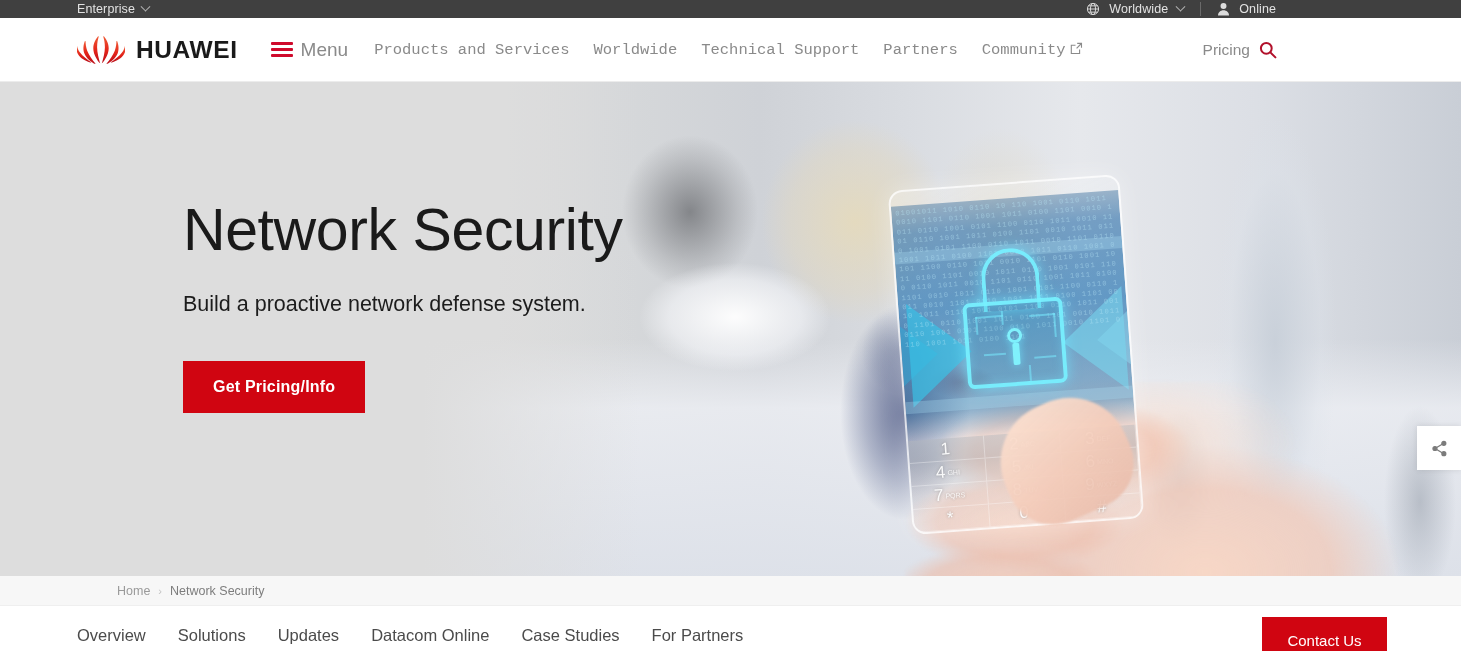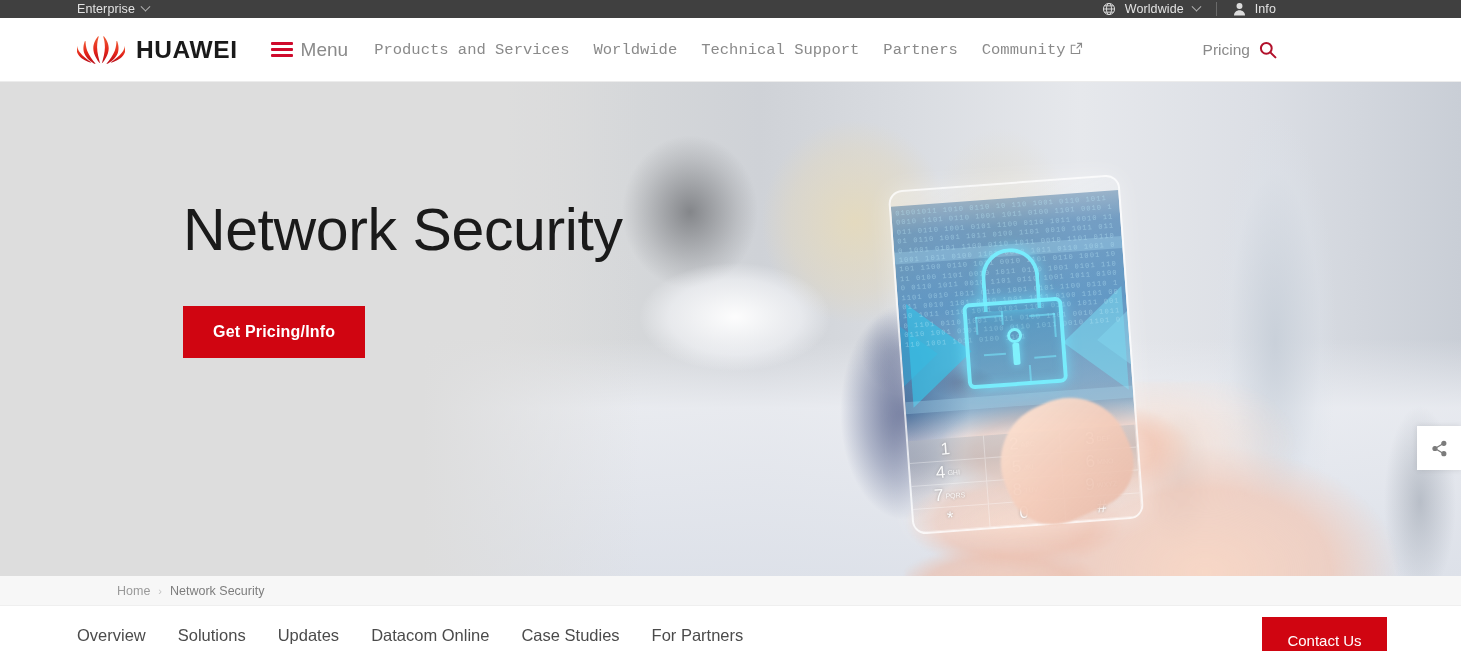--- a/index.html
+++ b/index.html
@@ -353,21 +353,21 @@
     </span>
     <span class="tb-link">Worldwide</span>
     <span class="caret"></span>
     <span class="tb-sep"></span>
     <span class="user-icon">
       <svg viewBox="0 0 14 15" width="13" height="14" fill="#dcdcdc">
         <circle cx="7" cy="4.3" r="3.2"></circle>
         <path d="M1.1 14.4c0-3.3 2.6-5.6 5.9-5.6s5.9 2.3 5.9 5.6z"></path>
       </svg>
     </span>
-    <span class="tb-link">Info</span>
+    <span class="tb-link">Online</span>
   </div>
 </div>
 
 <div class="header">
   <div class="logo-wrap">
     <span class="logo-mark">
       <svg viewBox="0 0 48 34" width="48" height="34">
         <defs>
           <linearGradient id="pg" x1="0" y1="0" x2="0" y2="1">
             <stop offset="0%" stop-color="#f05a35"></stop>
@@ -514,20 +514,21 @@
             <sub></sub>
           </div>
       </div>
     </div>
   </div>
 
   <div class="finger"></div>
 
   <div class="hero-copy">
     <h1 class="hero-title">Network Security</h1>
+    <p class="hero-sub">Build a proactive network defense system.</p>
     <button class="cta">Get Pricing/Info</button>
   </div>
 
   <div class="share-btn">
     <svg viewBox="0 0 18 18" width="17" height="17" fill="none" stroke="#7b7b7b" stroke-width="1.3">
       <circle cx="13.6" cy="3.5" r="2.1" fill="#7b7b7b"></circle>
       <circle cx="4.2" cy="9" r="2.1" fill="#7b7b7b"></circle>
       <circle cx="13.6" cy="14.5" r="2.1" fill="#7b7b7b"></circle>
       <line x1="6" y1="8" x2="11.8" y2="4.5"></line>
       <line x1="6" y1="10" x2="11.8" y2="13.5"></line>

